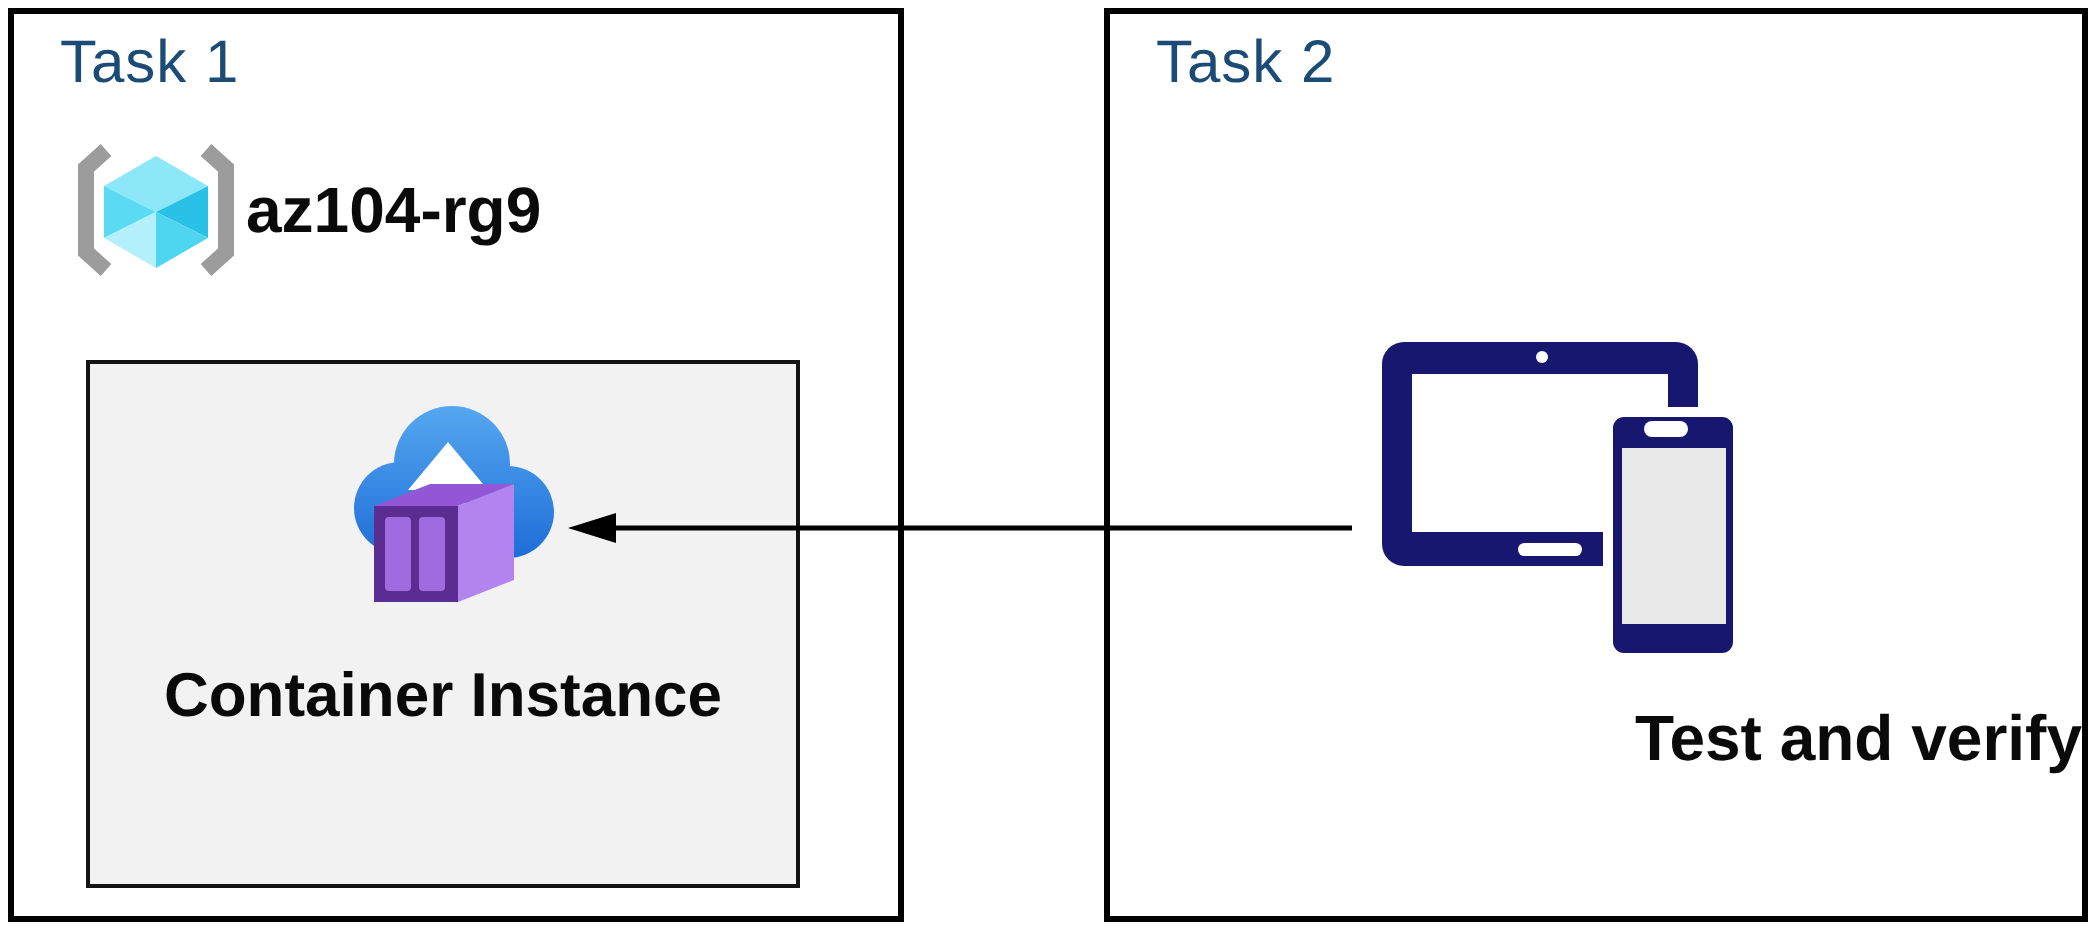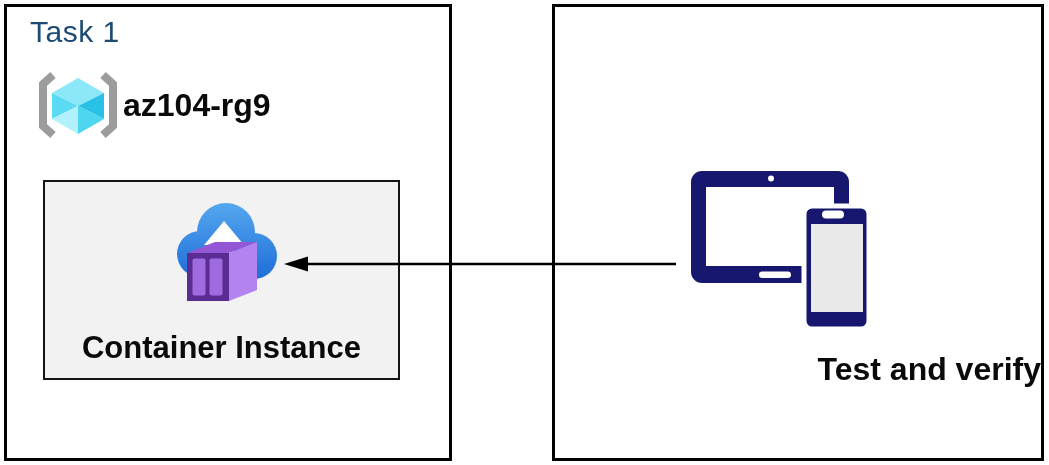--- a/index.html
+++ b/index.html
@@ -7,21 +7,21 @@
 
   .task-box{position:absolute;top:4px;height:457px;background:#fff;border:3px solid #000;box-sizing:border-box;}
   .task1{left:4px;width:448px;}
   .task2{left:552px;width:492px;}
 
   .task-title{position:absolute;left:23px;top:8px;font-size:30px;font-weight:normal;color:#1C4B75;letter-spacing:.5px;}
 
   .rg-row{position:absolute;left:31px;top:64px;display:flex;align-items:center;gap:5px;}
   .rg-name{font-size:32px;font-weight:bold;color:#0a0a0a;}
 
-  .ci-box{position:absolute;left:36px;top:173px;width:357px;height:200px;background:#F2F2F2;border:2px solid #141414;box-sizing:border-box;}
+  .ci-box{position:absolute;left:36px;top:173px;width:357px;height:264px;background:#F2F2F2;border:2px solid #141414;box-sizing:border-box;}
   .ci-icon{position:absolute;left:126px;top:15px;}
   .ci-label{position:absolute;left:0;top:148px;width:100%;text-align:center;font-size:31px;font-weight:bold;color:#0a0a0a;}
 
   .devices-icon{position:absolute;left:132px;top:159px;}
   .t2-caption{position:absolute;left:0;top:344px;width:100%;text-align:right;font-size:32px;font-weight:bold;color:#0a0a0a;}
 
   .arrow-overlay{position:absolute;left:0;top:0;pointer-events:none;}
 </style>
 </head>
 <body>
@@ -64,20 +64,21 @@
         <polygon points="58,56 86,45 86,93 58,104" fill="#B384EF"></polygon>
         <rect x="16" y="56" width="42" height="48" fill="#5B2C92"></rect>
         <rect x="21.5" y="61.5" width="13" height="37" rx="2" fill="#9F6CE0"></rect>
         <rect x="38.5" y="61.5" width="13" height="37" rx="2" fill="#9F6CE0"></rect>
       </svg>
       <div class="ci-label">Container Instance</div>
     </div>
   </div>
 
   <div class="task-box task2">
+    <div class="task-title">Task 2</div>
 
     <svg class="devices-icon" width="190" height="170" viewBox="0 0 190 170">
 
       <rect x="4" y="5" width="158" height="112" rx="11" fill="#17176F"></rect>
       <rect x="19" y="21" width="128" height="79" fill="#FFFFFF"></rect>
       <circle cx="84" cy="12.5" r="3" fill="#FFFFFF"></circle>
       <rect x="72" y="105.5" width="32" height="6.5" rx="3.2" fill="#FFFFFF"></rect>
 
       <rect x="117" y="40" width="65" height="123" rx="8" fill="#17176F" stroke="#FFFFFF" stroke-width="5"></rect>
       <rect x="124" y="58" width="52" height="88" fill="#E9E9E9"></rect>

